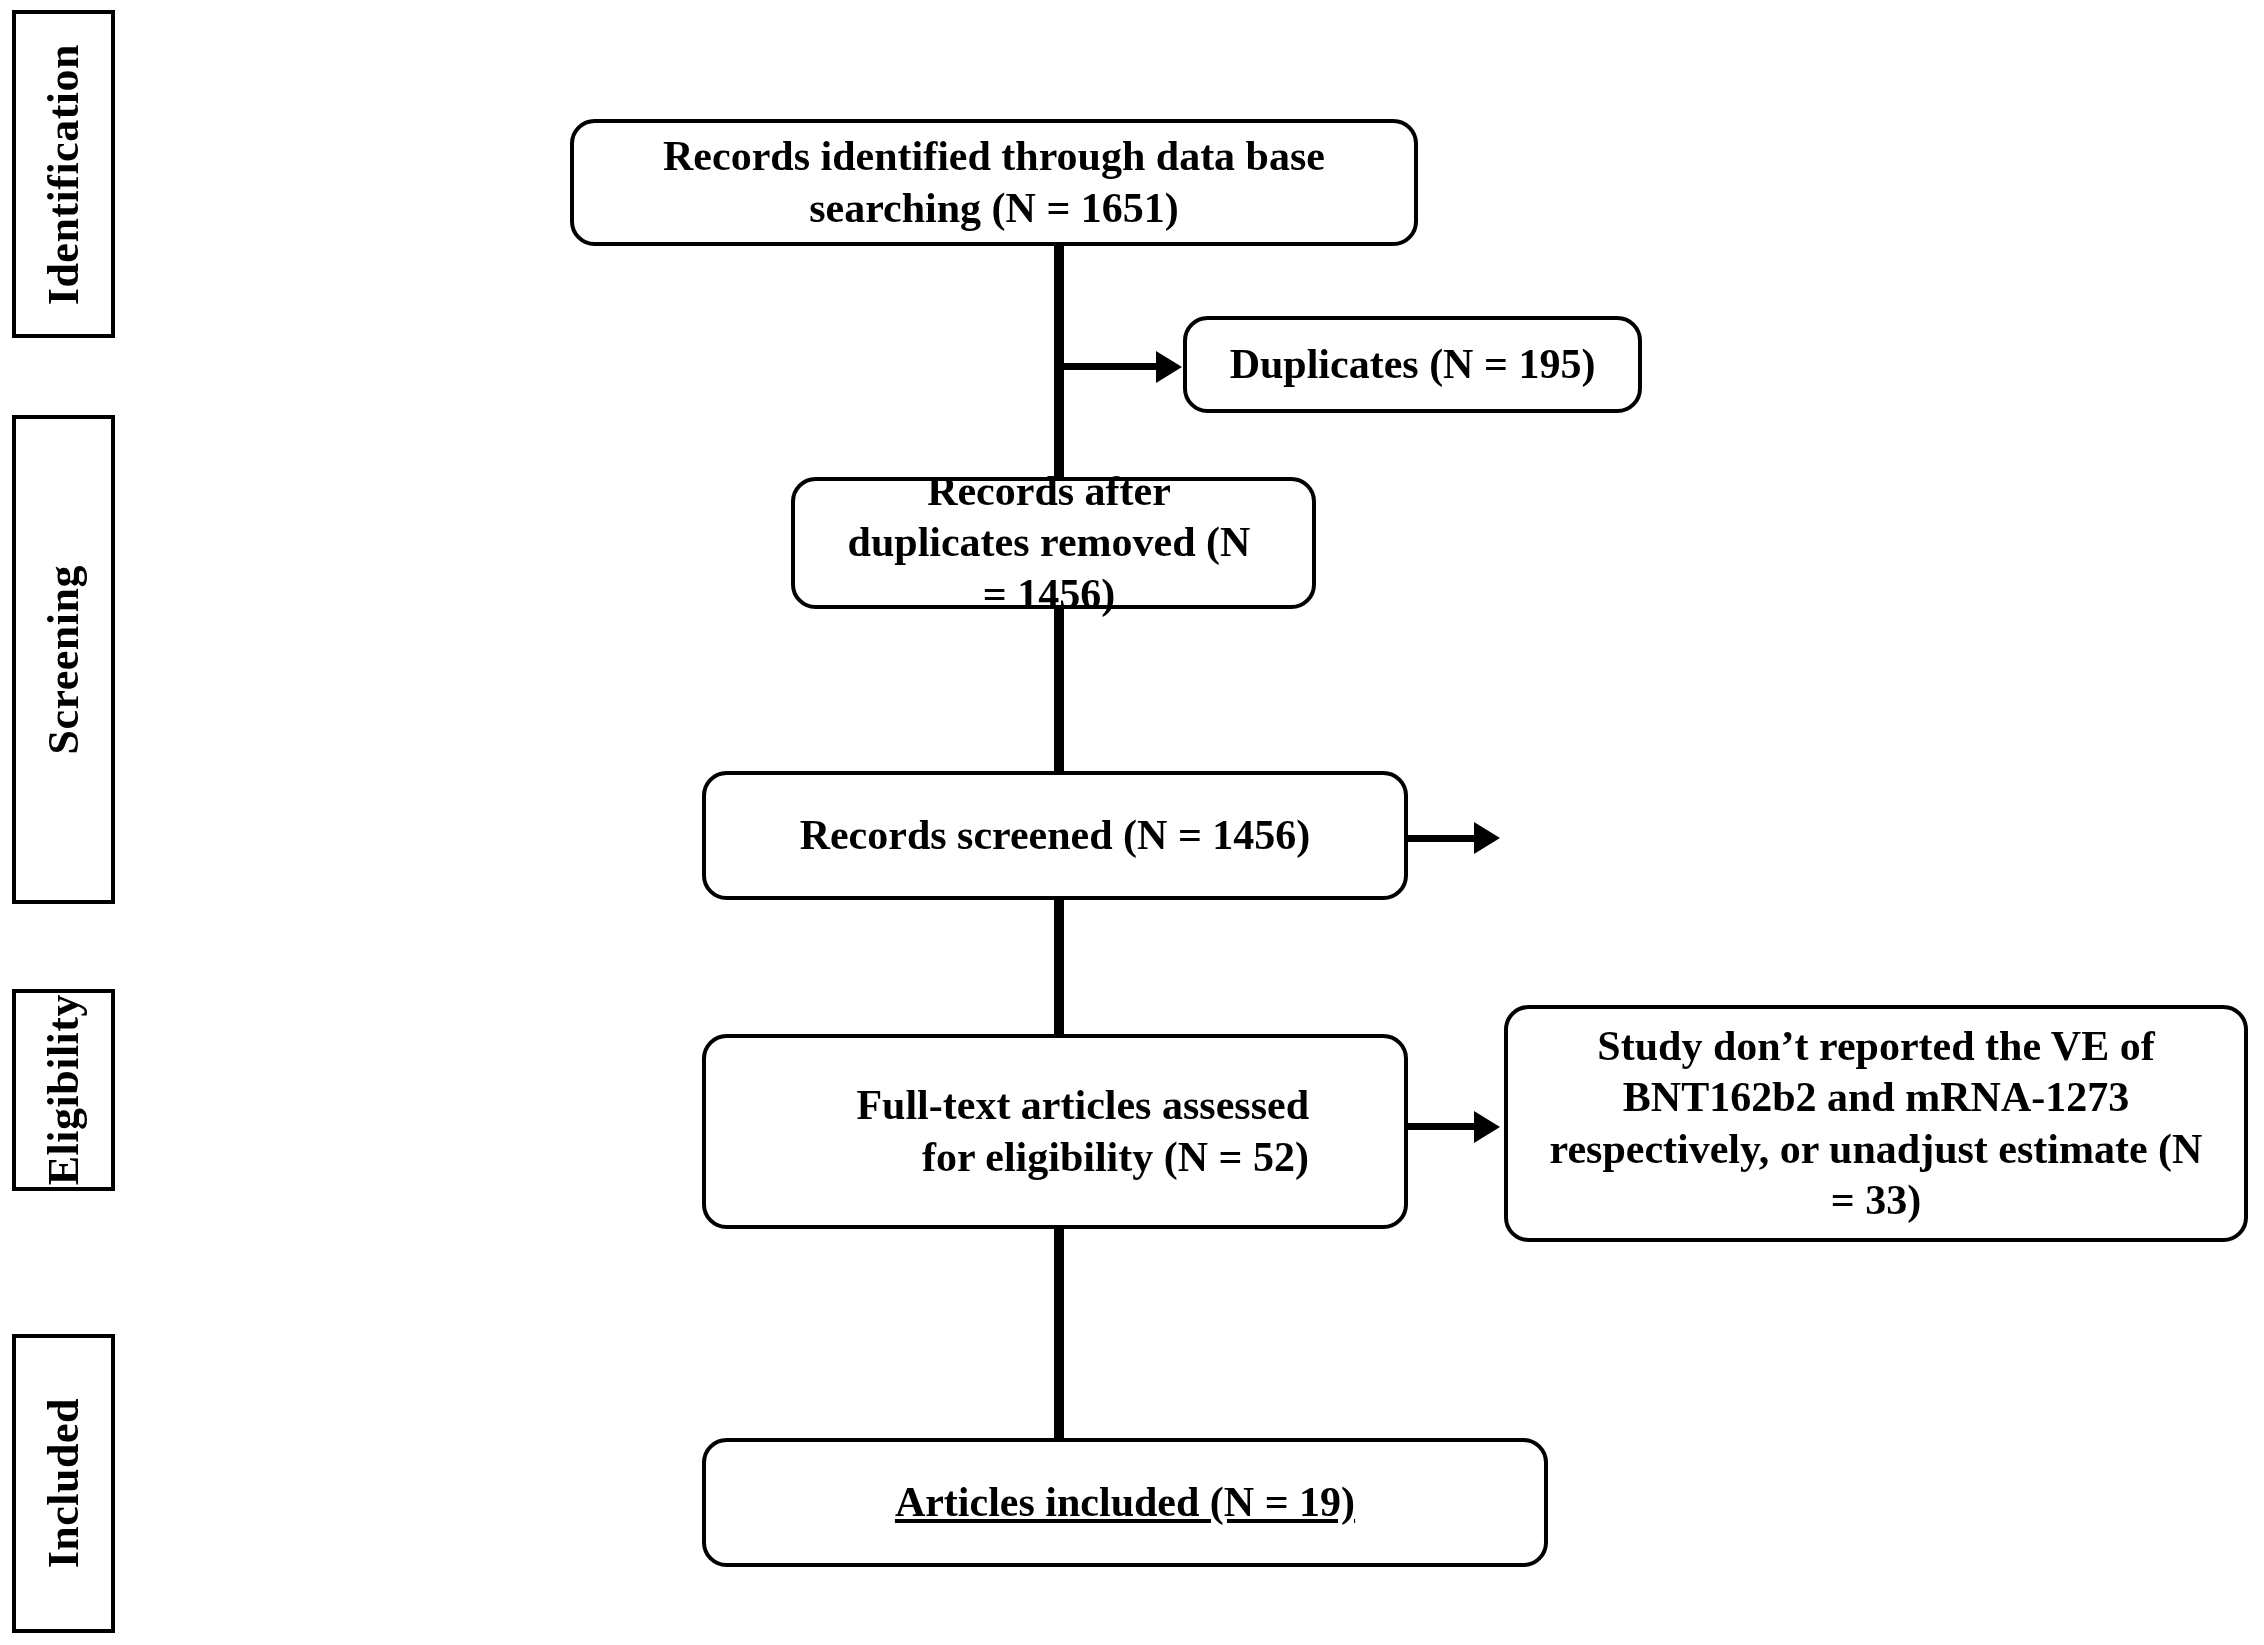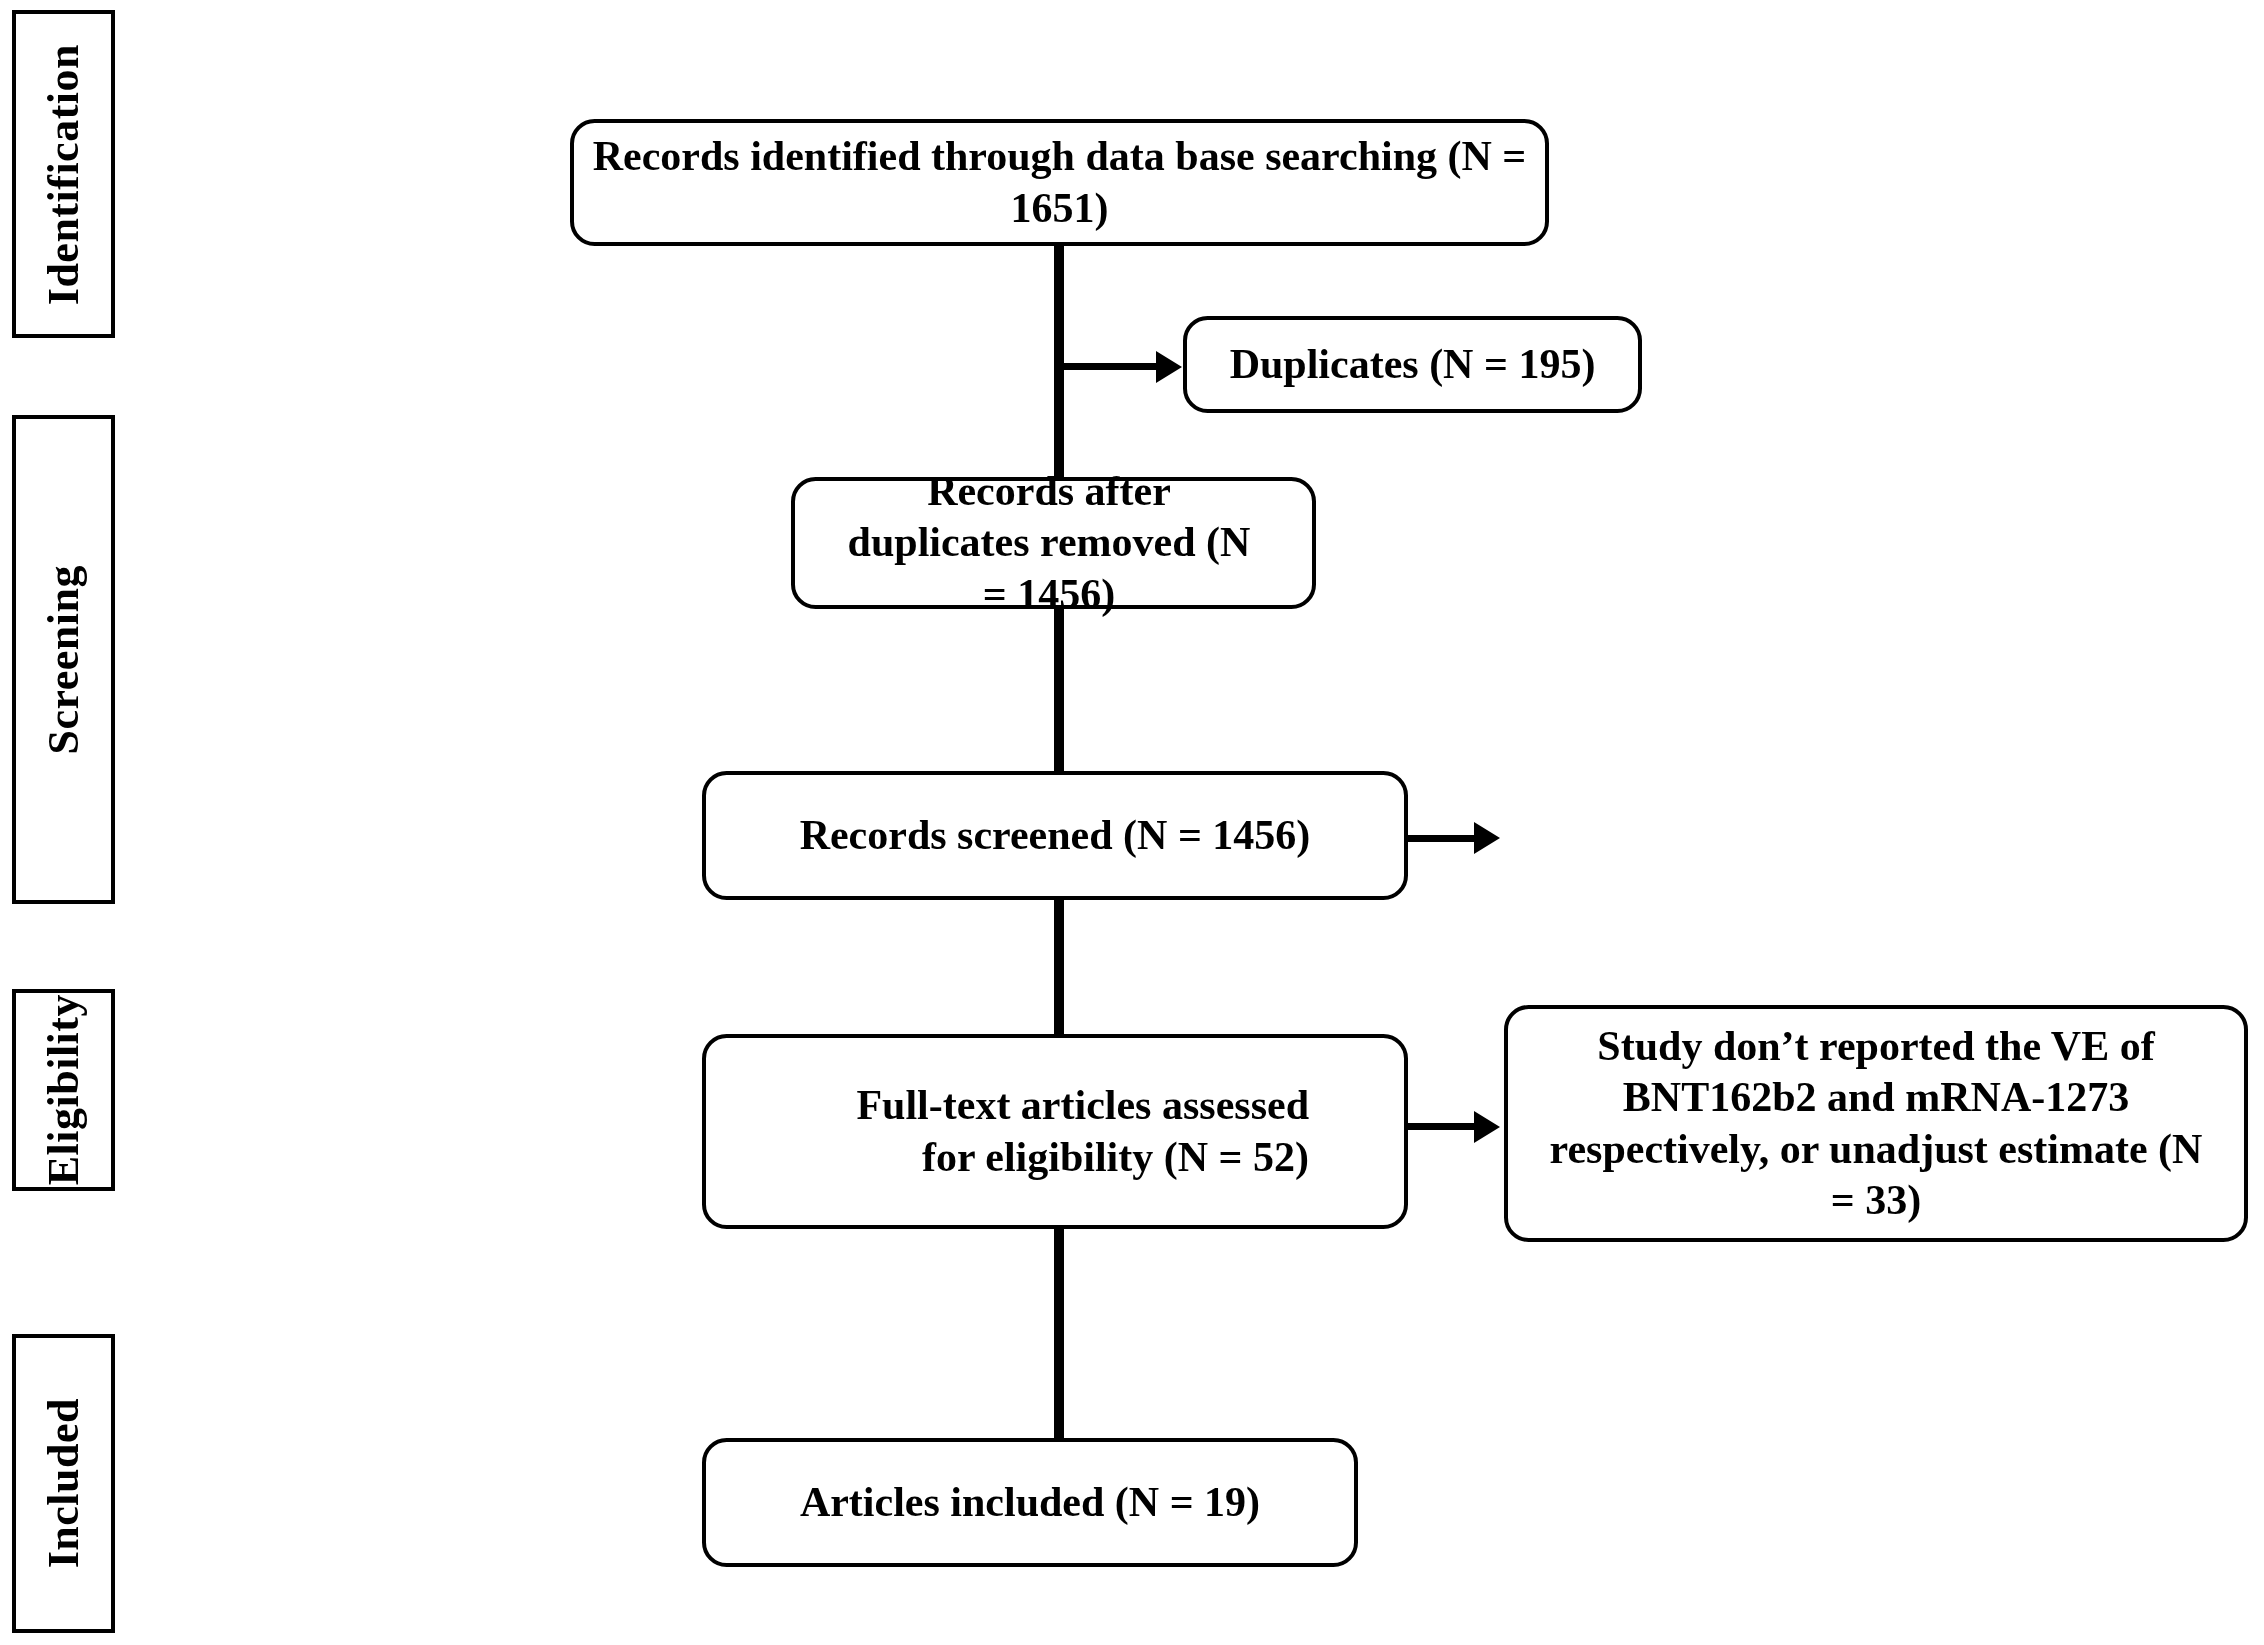--- a/index.html
+++ b/index.html
@@ -113,21 +113,21 @@
   <div class="hline" style="left:1406px; top:835px; width:76px;"></div>
   <div class="arrowhead" style="left:1474px; top:822px;"></div>
 
   <div class="vline" style="left:1054px; top:897px; height:168px;"></div>
 
   <div class="hline" style="left:1049px; top:1123px; width:433px;"></div>
   <div class="arrowhead" style="left:1474px; top:1111px;"></div>
 
   <div class="vline" style="left:1054px; top:1228px; height:216px;"></div>
 
-  <div class="flow-box" style="left:570px; top:119px; width:979px; height:127px;">
+  <div class="flow-box" style="left:570px; top:119px; width:848px; height:127px;">
     <span class="flow-text">Records identified through data base searching (N = 1651)</span>
   </div>
 
   <div class="flow-box" style="left:1183px; top:316px; width:459px; height:97px;">
     <span class="flow-text">Duplicates (N = 195)</span>
   </div>
 
   <div class="flow-box" style="left:791px; top:477px; width:525px; height:132px; padding-left:40px; padding-right:49px;">
     <span class="flow-text">Records after duplicates removed (N = 1456)</span>
   </div>
@@ -138,18 +138,18 @@
 
 
   <div class="flow-box" style="left:702px; top:1034px; width:706px; height:195px; padding-left:95px; padding-right:95px;text-align:right;">
     <span class="flow-text">Full-text articles assessed for eligibility (N = 52)</span>
   </div>
 
   <div class="flow-box" style="left:1504px; top:1005px; width:744px; height:237px; padding-left:32px; padding-right:32px;">
     <span class="flow-text">Study don’t reported the VE of BNT162b2 and mRNA-1273 respectively, or unadjust estimate (N = 33)</span>
   </div>
 
-  <div class="flow-box" style="left:702px; top:1438px; width:656px; height:129px;">
+  <div class="flow-box" style="left:702px; top:1438px; width:846px; height:129px;text-decoration:underline;">
     <span class="flow-text">Articles included (N = 19)</span>
   </div>
 
 </div>
 
 
 </body></html>

